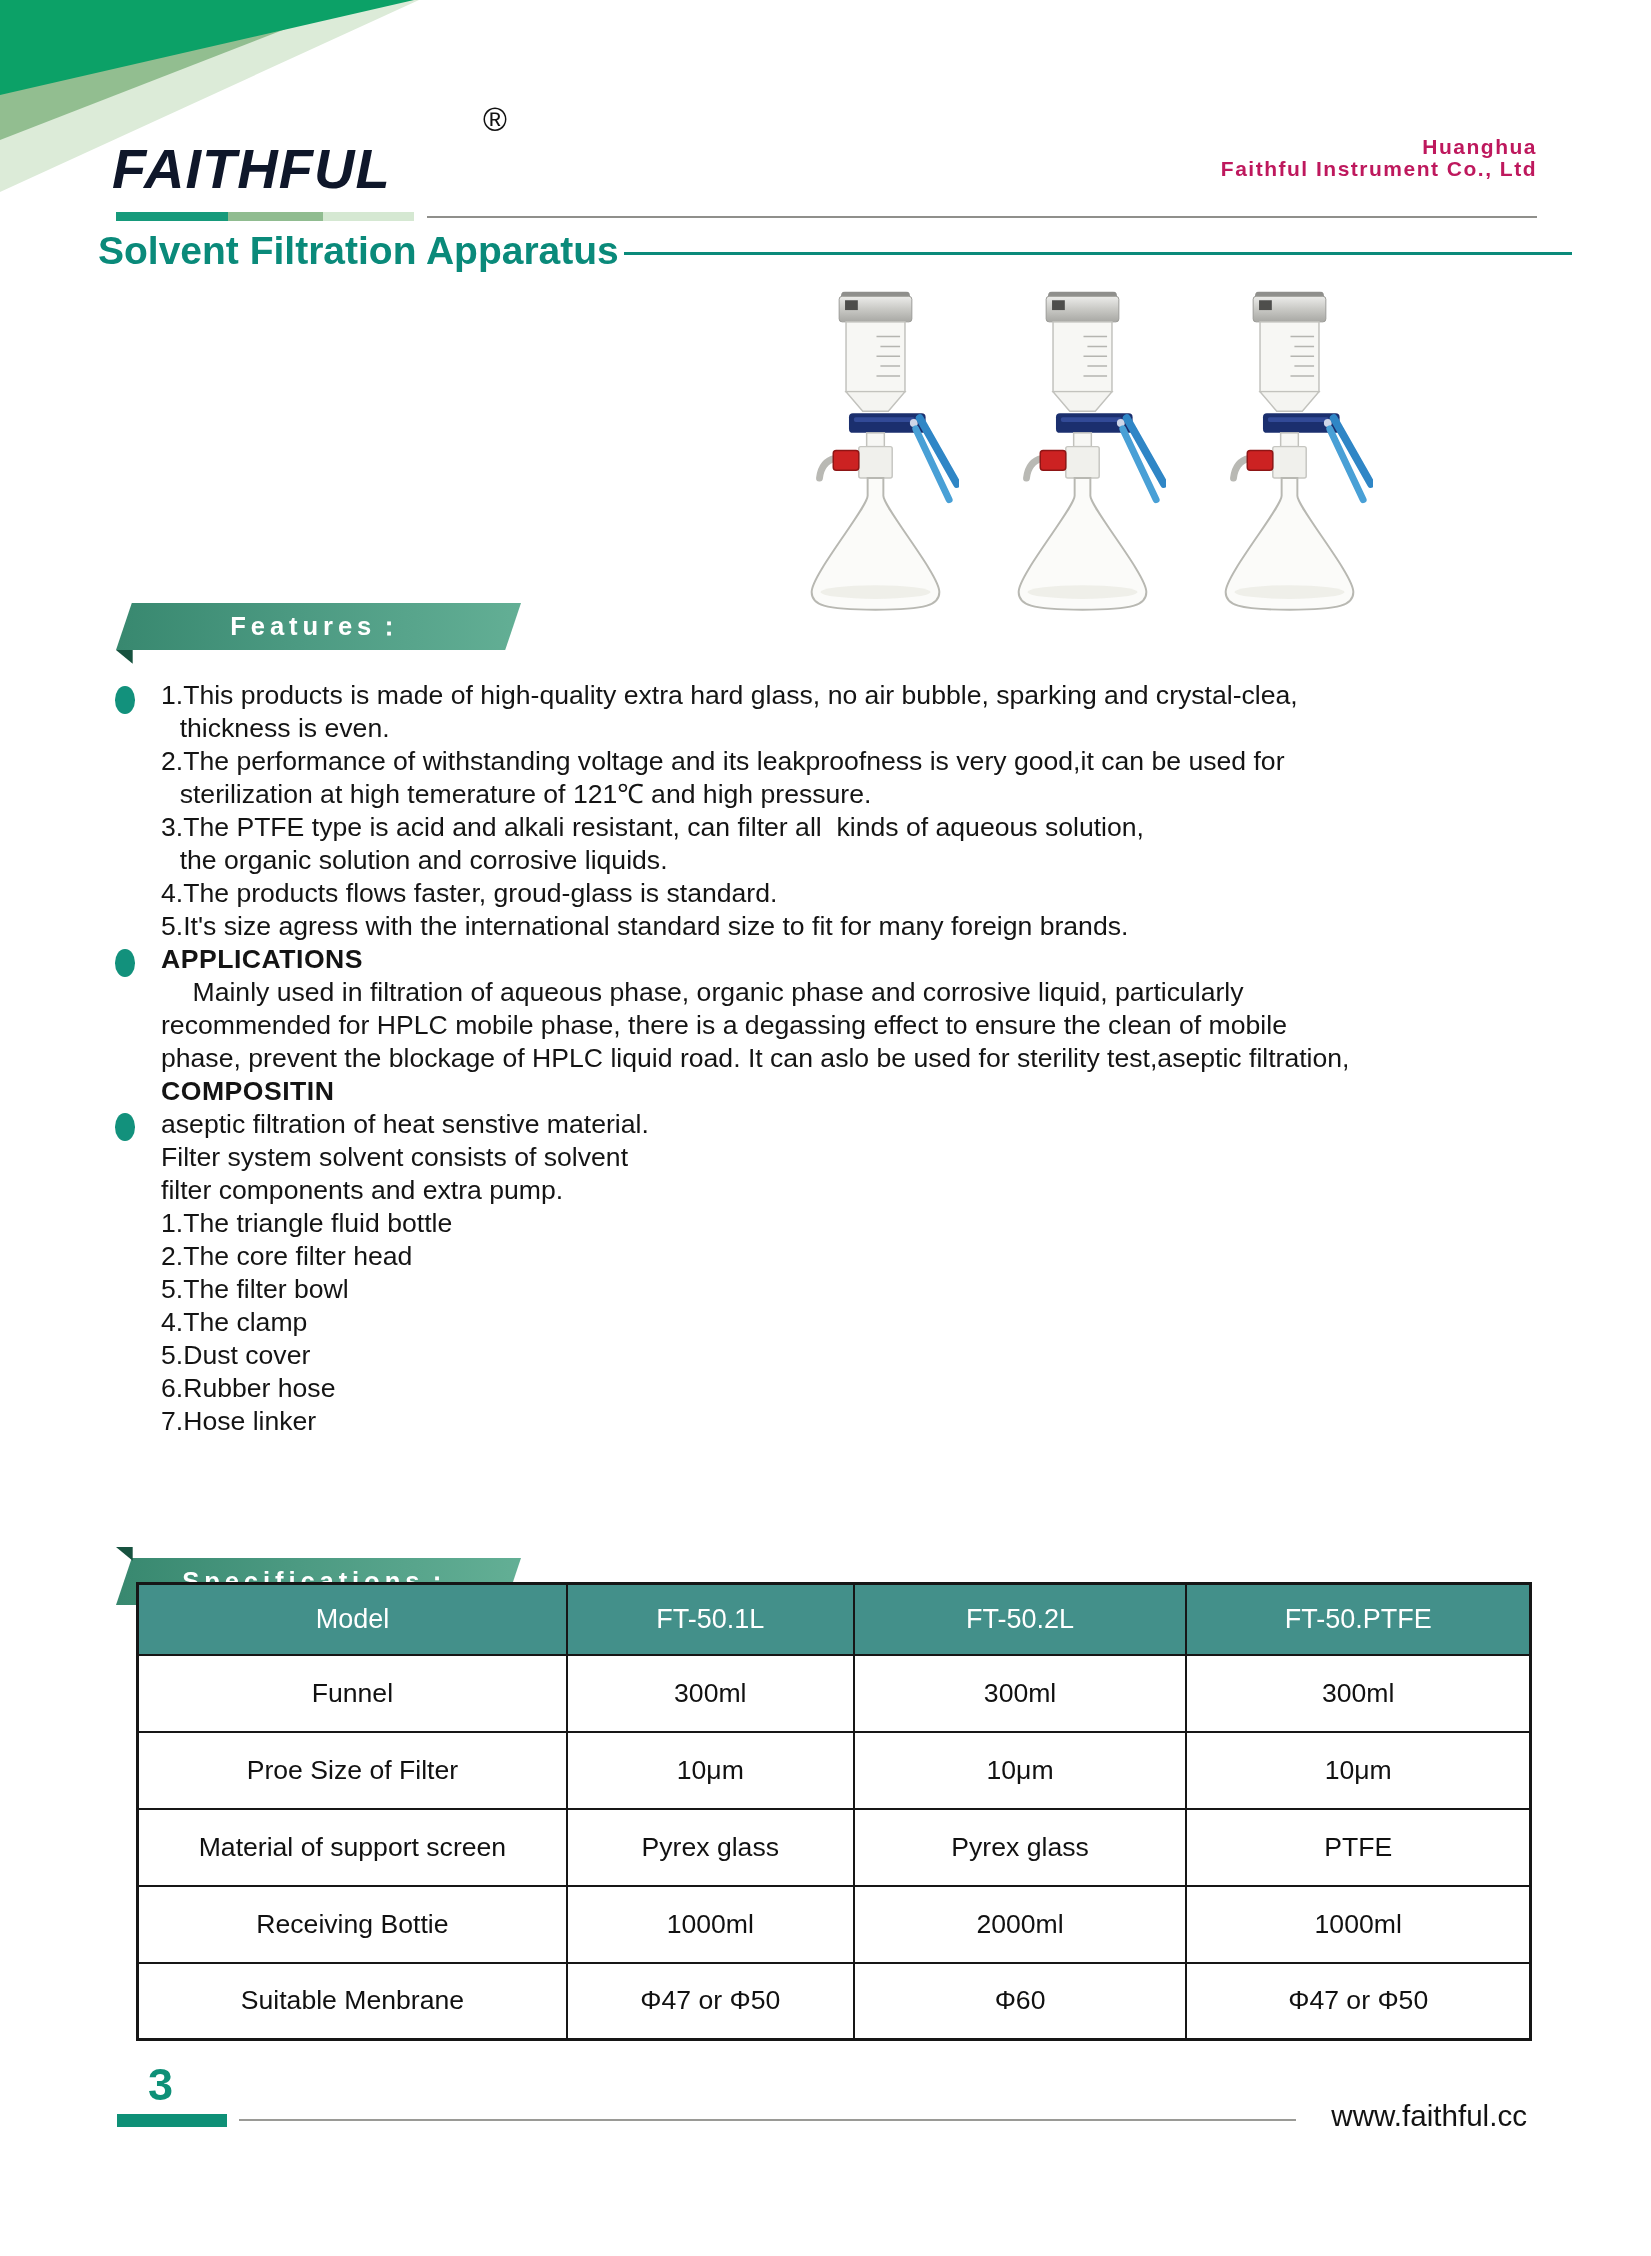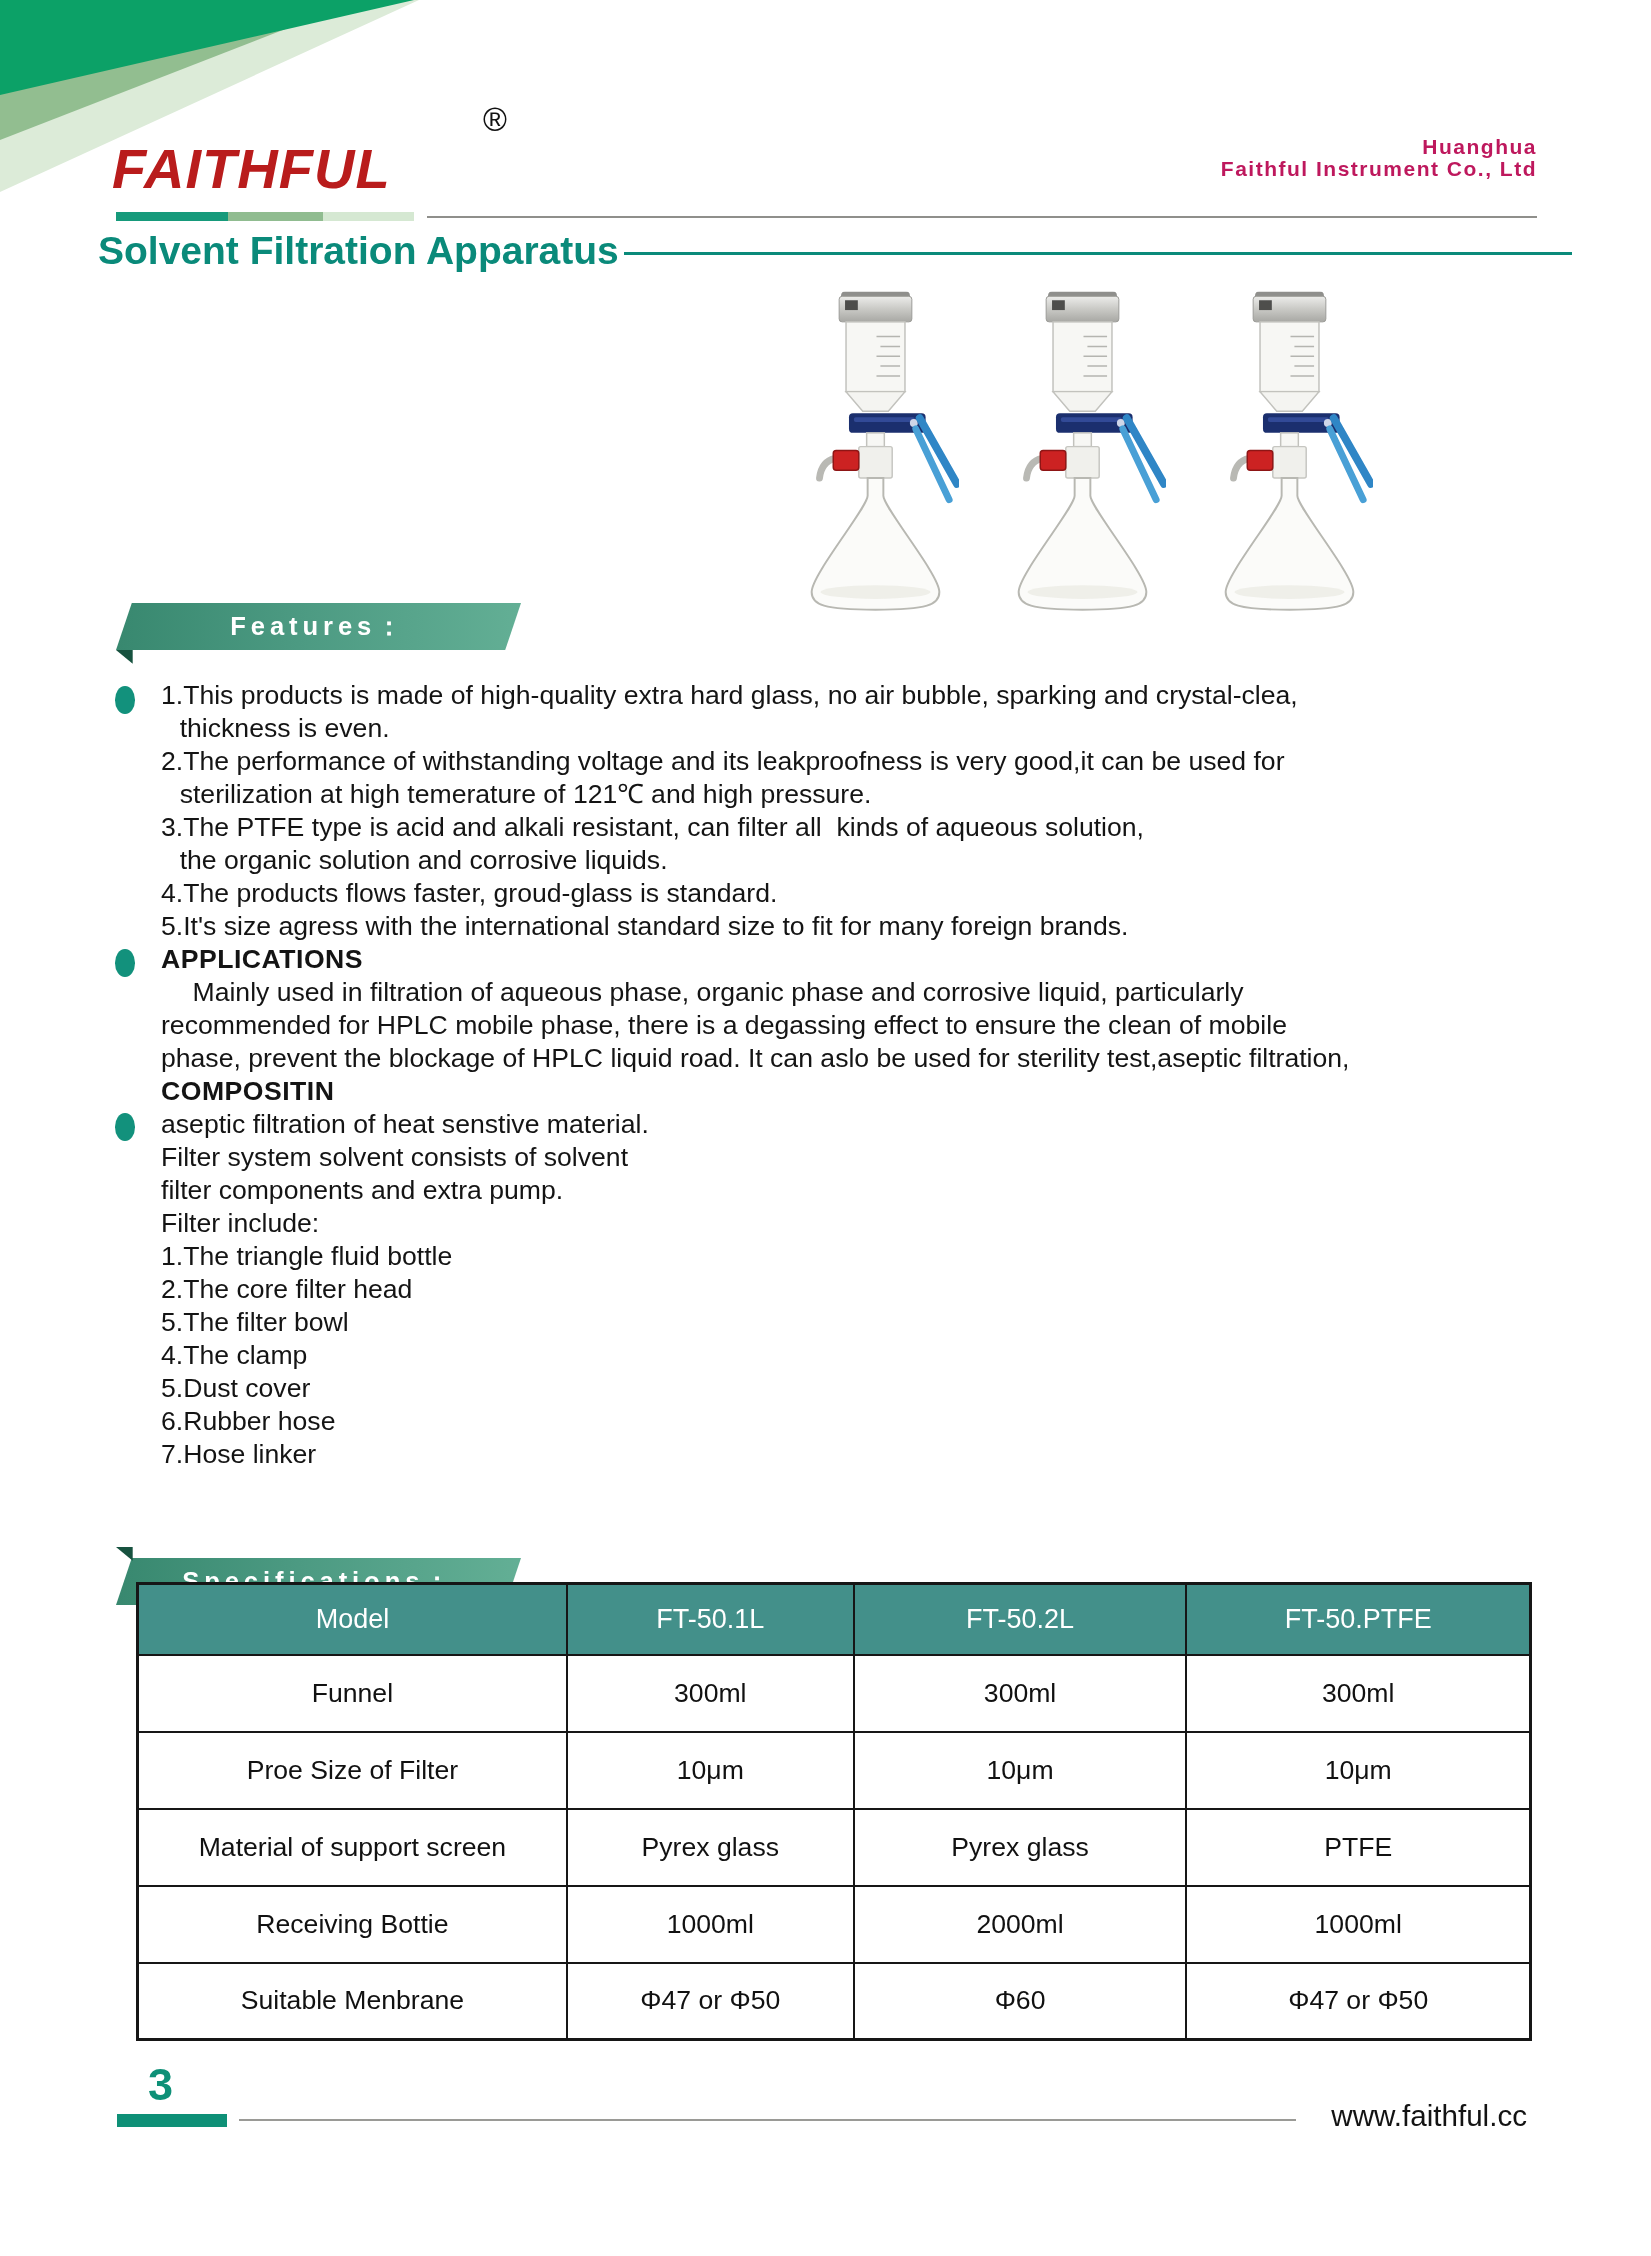--- a/index.html
+++ b/index.html
@@ -12,21 +12,21 @@
   
   .wedge { position:absolute; top:0; left:0; }
   .wedge-pale  { width:424px; height:192px; background:#dcebd8;
                  clip-path:polygon(0 0,419px 0,0 192px); }
   .wedge-sage  { width:424px; height:143px; background:#92be90;
                  clip-path:polygon(0 0,360px 0,0 140px); }
   .wedge-dark  { width:424px; height:99px; background:#0ca167;
                  clip-path:polygon(0 0,414px 0,0 95px); }
   
   .logo { position:absolute; left:112px; top:141px; font-size:56px; line-height:56px;
-          font-weight:900; font-style:italic; letter-spacing:1px; color:#b91c1c; }
+          font-weight:900; font-style:italic; letter-spacing:1px; color:#0f172a; }
   .regmark { position:absolute; left:483px; top:102px; font-size:32.5px; color:#111; font-style:normal; }
   .logo-bar { position:absolute; left:116px; top:212px; height:8.9px; width:298px; display:flex; }
   .logo-bar .s1 { width:112px; background:#169a7b; }
   .logo-bar .s2 { width:96px;  background:#90bc90; }
   .logo-bar .s3 { width:91px;  background:#d5e8d2; }
   .head-line { position:absolute; left:427px; top:216px; width:1110px; height:2px; background:#8f8f8b; }
   .company { position:absolute; right:115px; top:136px; text-align:right;
              font-size:21px; line-height:21.7px; font-weight:700; letter-spacing:1.5px; color:#be185d; }
   
   .title { position:absolute; left:98px; top:229px; font-size:39px; font-weight:700; color:#0a8a7a; }
@@ -160,21 +160,20 @@
     <div class="tl">4.The products flows faster, groud-glass is standard.</div>
     <div class="tl">5.It's size agress with the international standard size to fit for many foreign brands.</div>
     <div class="tl head">APPLICATIONS</div>
     <div class="tl ind2">Mainly used in filtration of aqueous phase, organic phase and corrosive liquid, particularly</div>
     <div class="tl">recommended for HPLC mobile phase, there is a degassing effect to ensure the clean of mobile</div>
     <div class="tl">phase, prevent the blockage of HPLC liquid road. It can aslo be used for sterility test,aseptic filtration,</div>
     <div class="tl head">COMPOSITIN</div>
     <div class="tl">aseptic filtration of heat senstive material.</div>
     <div class="tl">Filter system solvent consists of solvent</div>
     <div class="tl">filter components and extra pump.</div>
-    <div class="tl">Filter include:</div>
     <div class="tl">1.The triangle fluid bottle</div>
     <div class="tl">2.The core filter head</div>
     <div class="tl">5.The filter bowl</div>
     <div class="tl">4.The clamp</div>
     <div class="tl">5.Dust cover</div>
     <div class="tl">6.Rubber hose</div>
     <div class="tl">7.Hose linker</div>
   </div>
 
   <div class="ribbon ribbon-specs">Specifications：</div>

